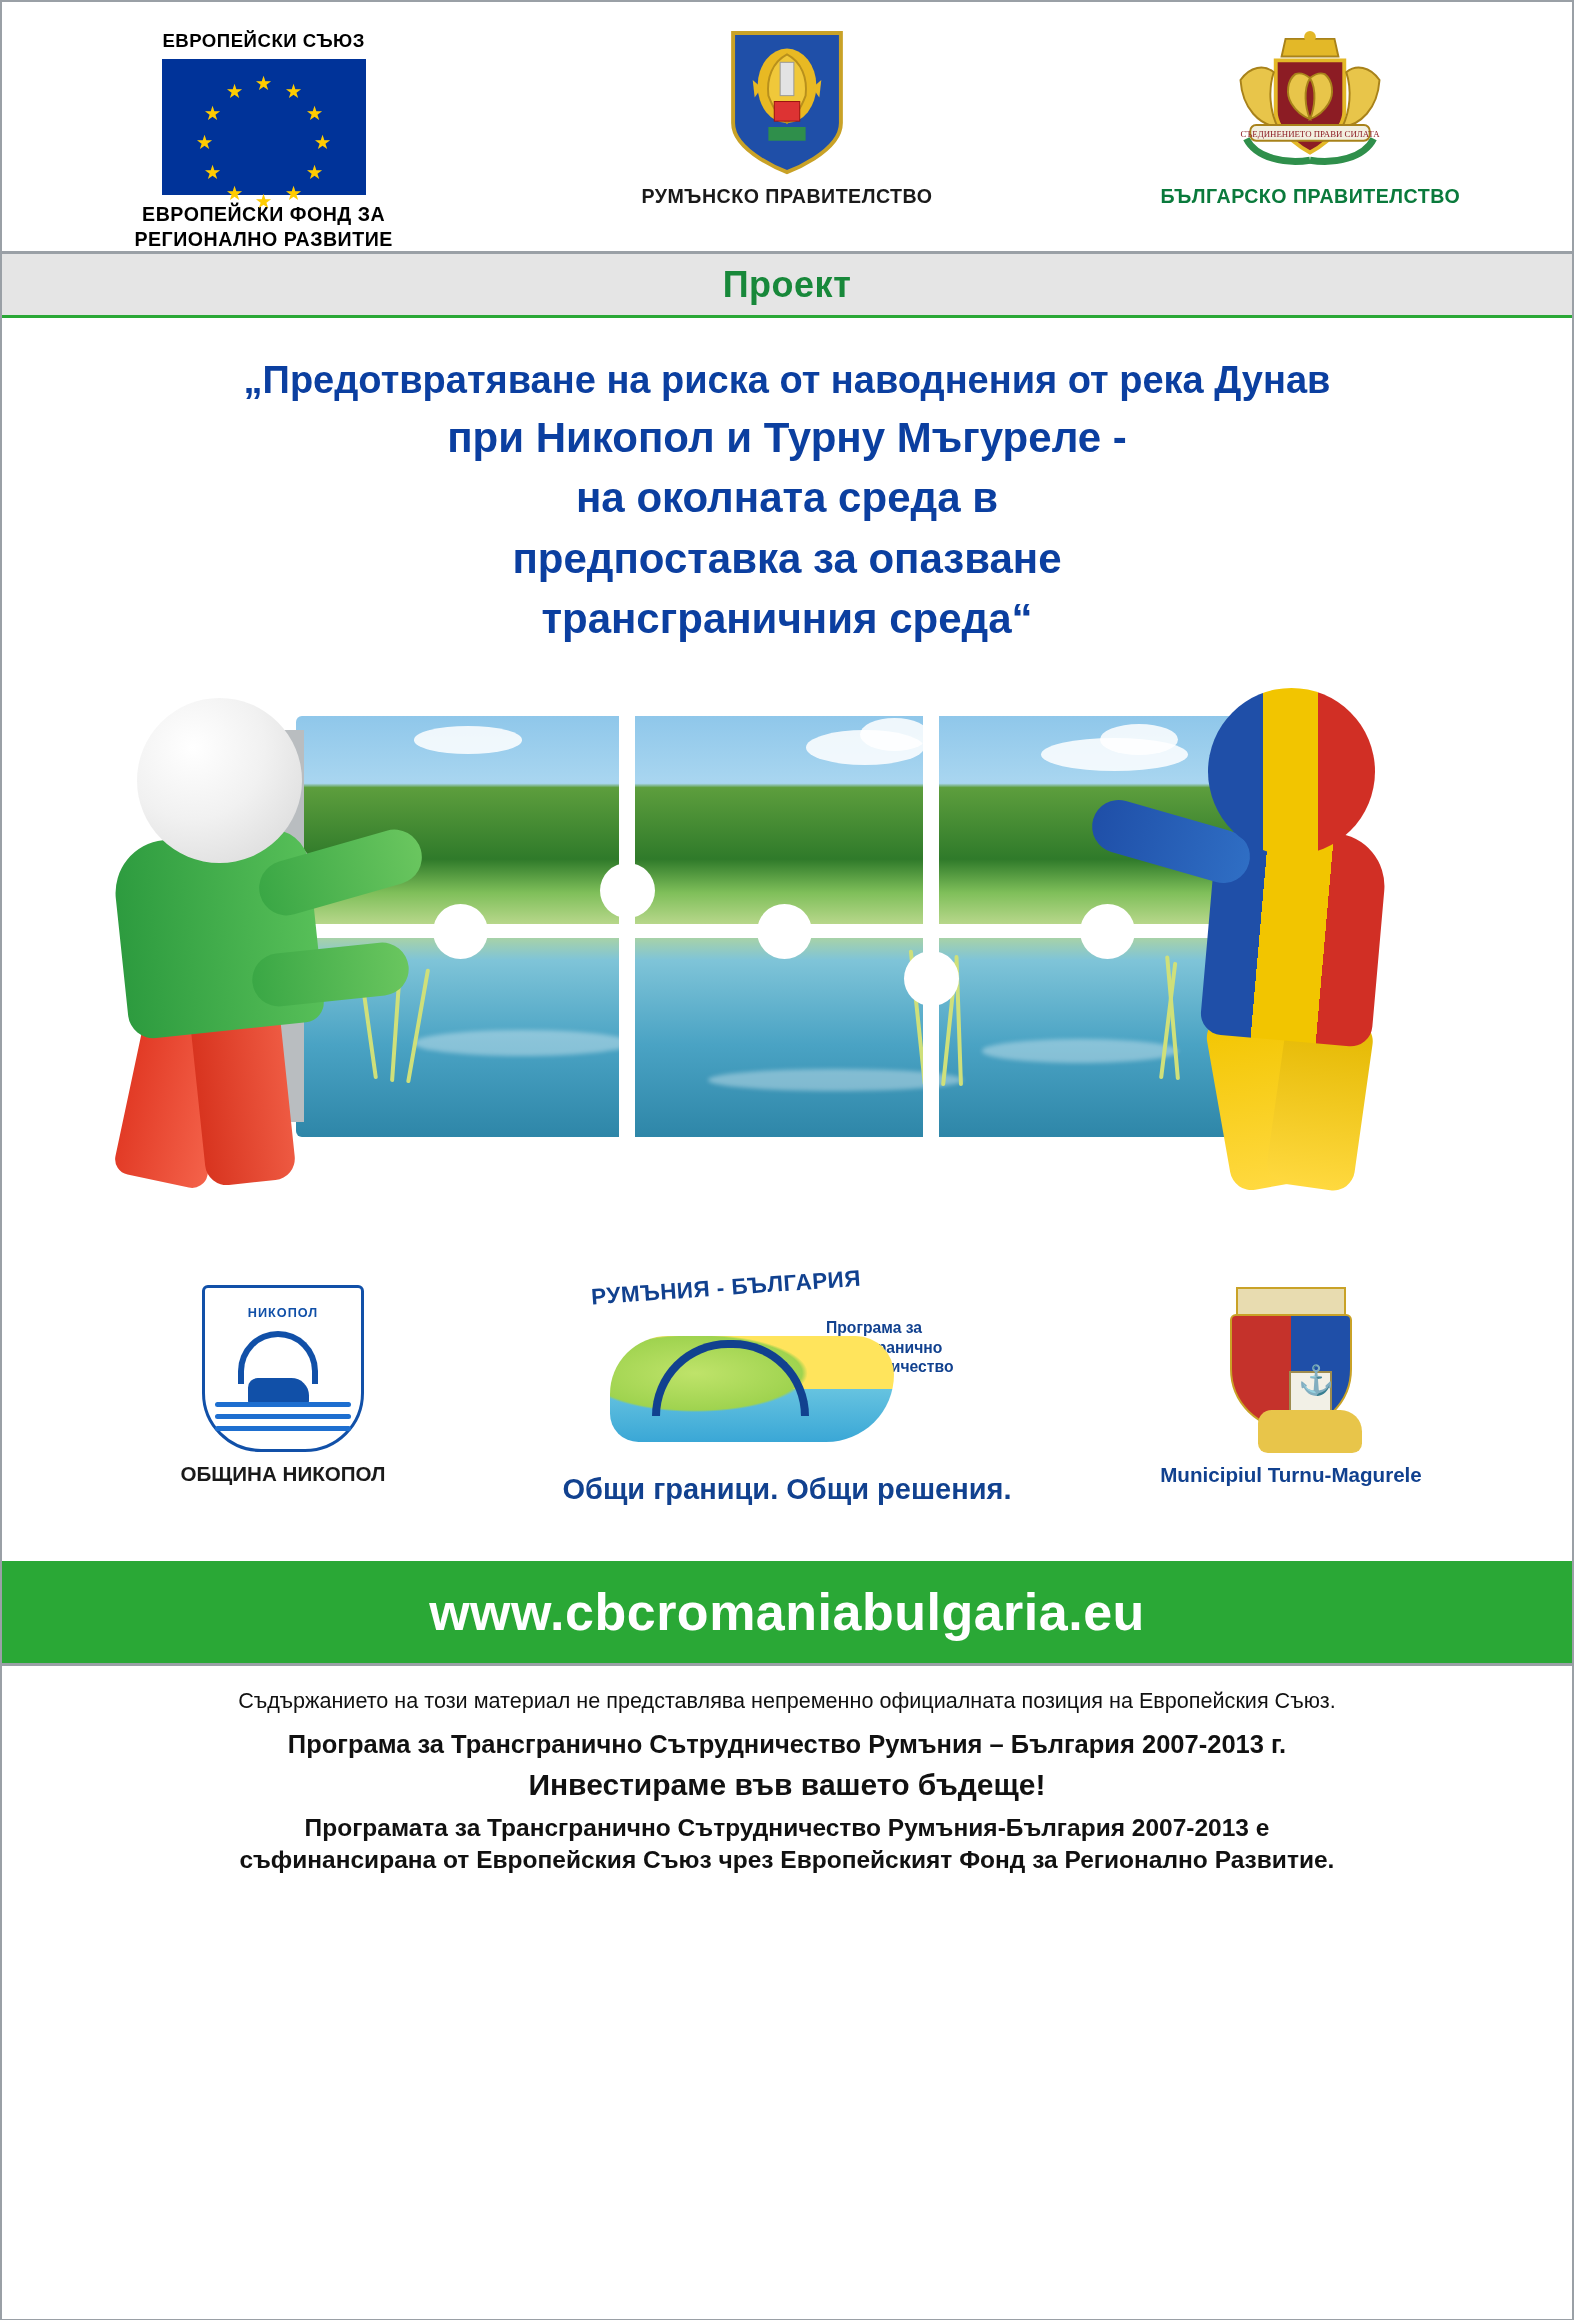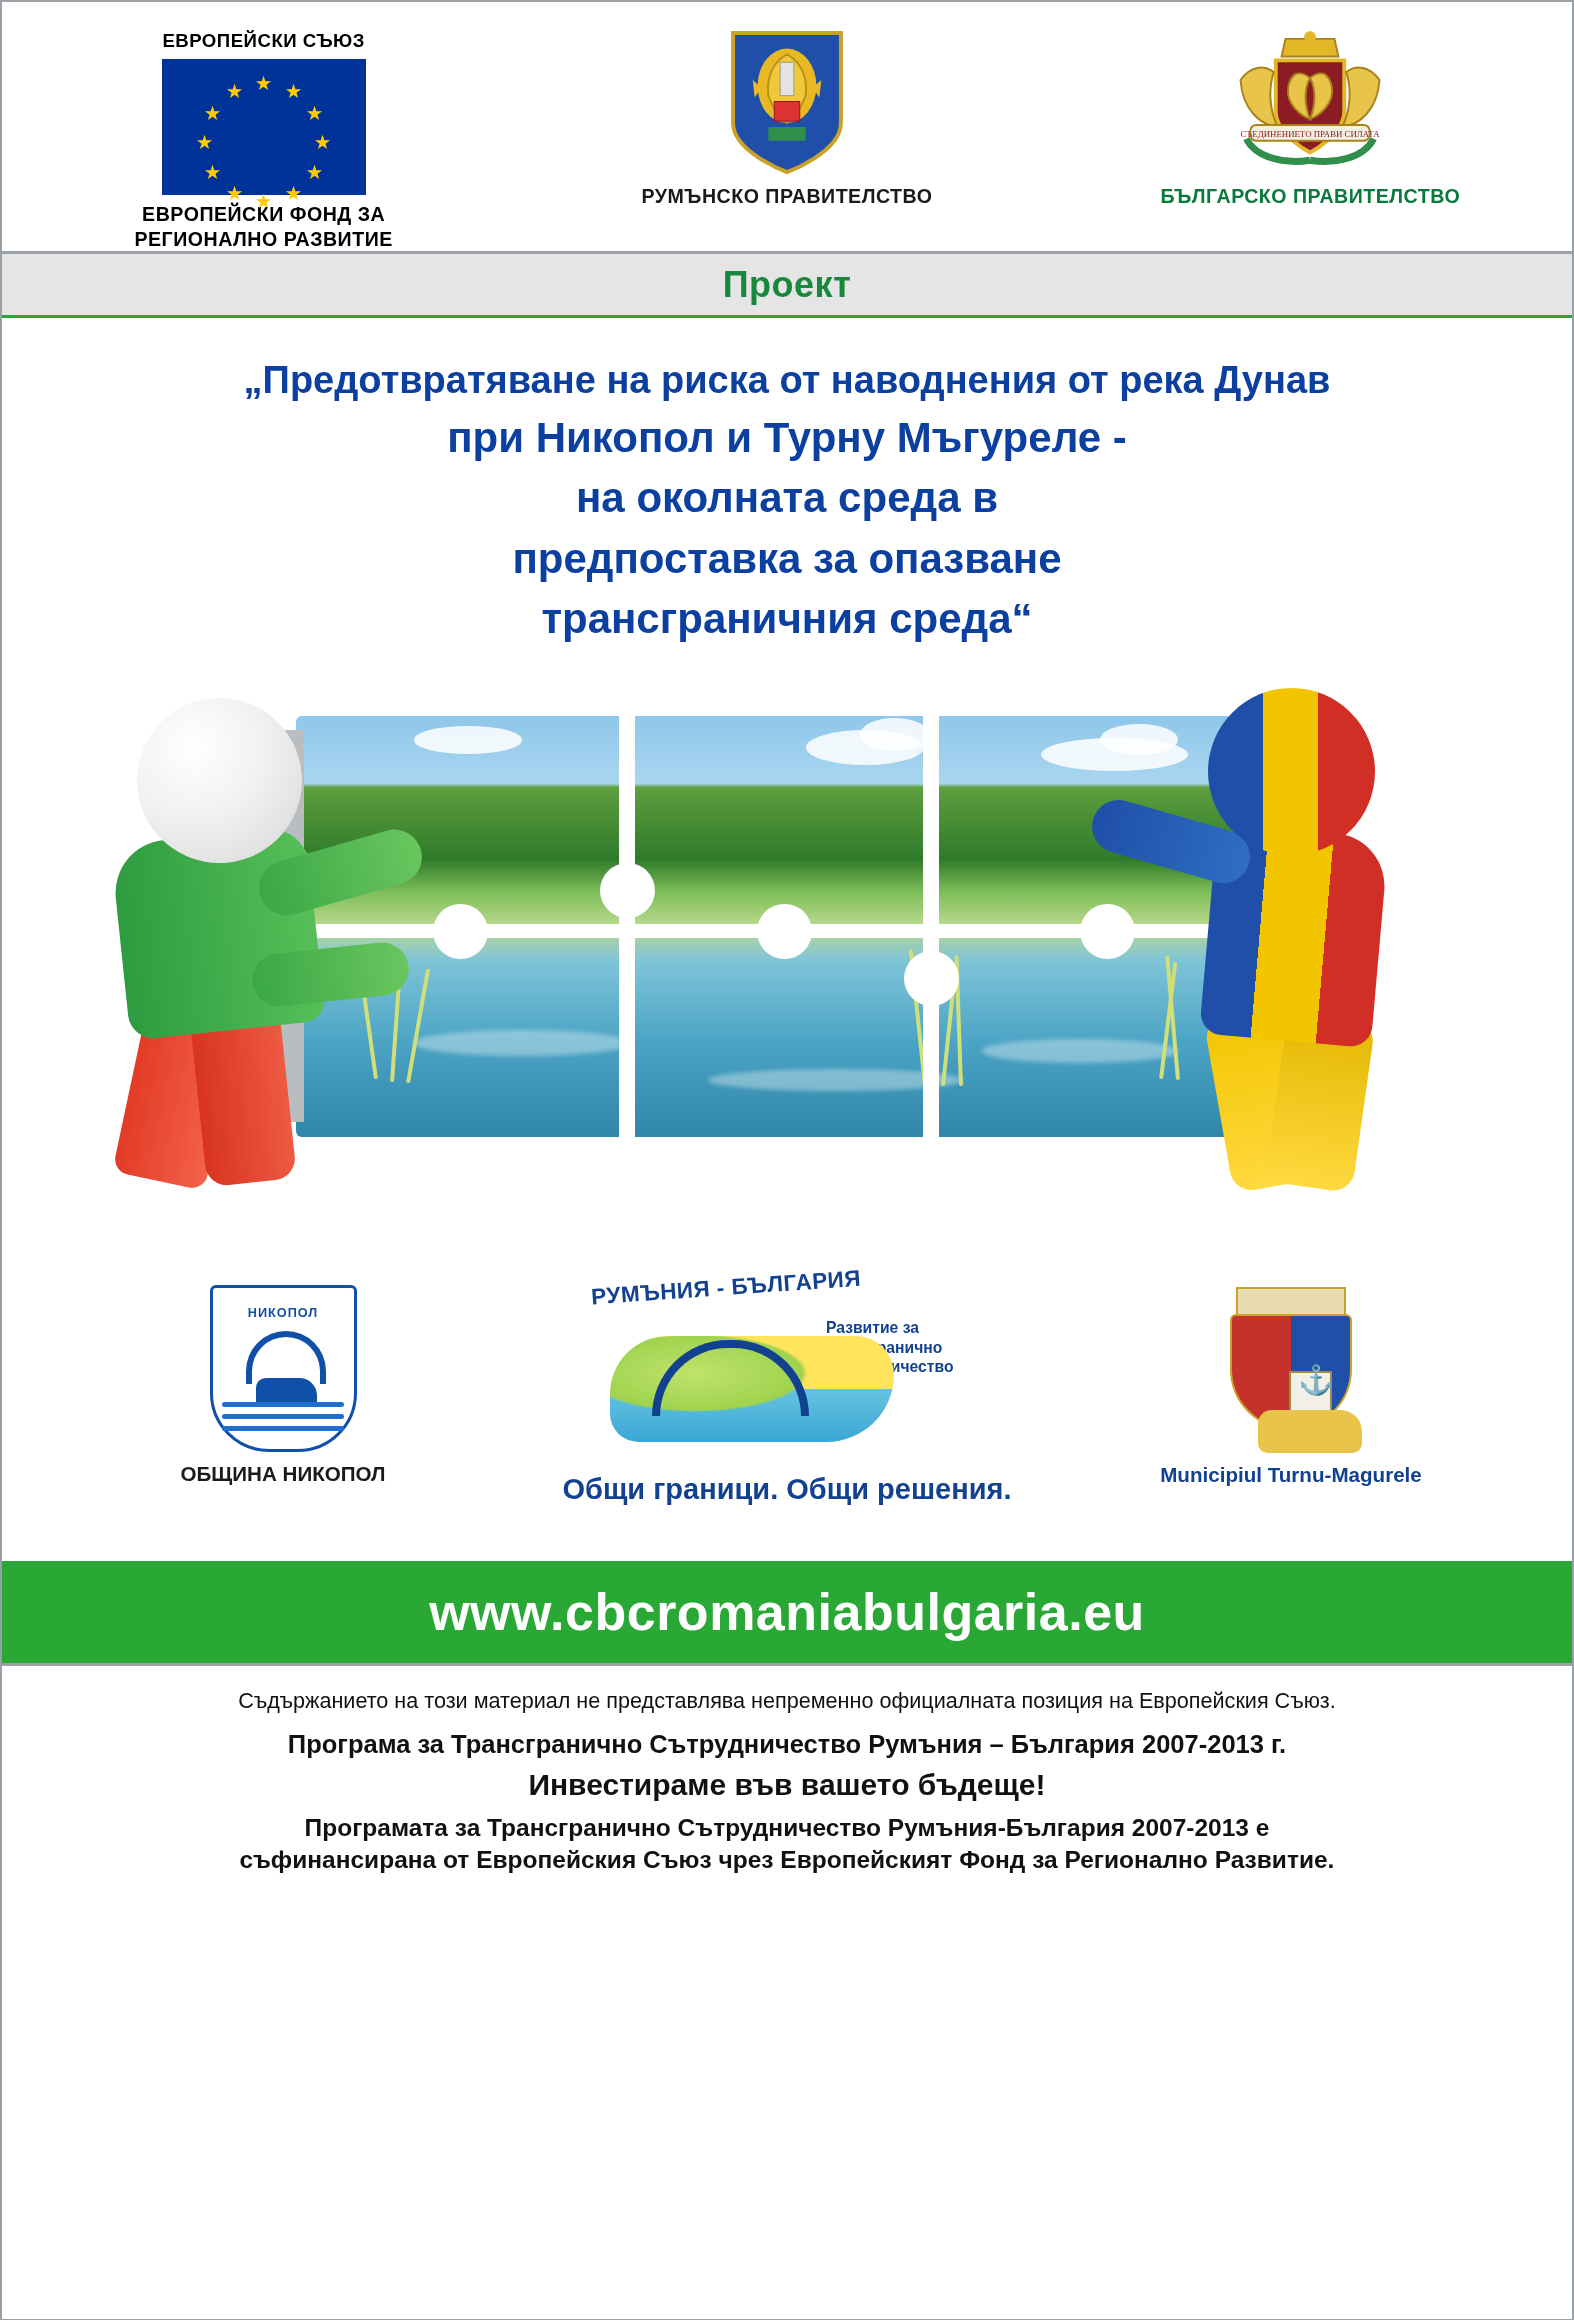--- a/index.html
+++ b/index.html
@@ -281,21 +281,21 @@
     font-weight: bold;
     margin-top: 9.8px;
     color: #1a1a1a;
   }
   .partner-caption.turnu {
     color: #11418f;
     font-weight: bold;
     font-size: 20.6px;
   }
   .nikopol-emblem {
-    width: 147px; height: 167px;
+    width: 162px; height: 167px;
     margin: 9.8px auto 0 auto;
     position: relative;
     border: 3.9px solid #1150a8;
     border-radius: 5.9px 5.9px 59px 59px;
     box-sizing: border-box;
     background: #ffffff;
   }
   .nik-text {
     position: absolute;
     top: 17.6px; left: 0; right: 0;
@@ -620,21 +620,21 @@
           <div class="nik-wave"></div>
         </div>
       </div>
       <div class="partner-caption">ОБЩИНА НИКОПОЛ</div>
     </div>
 
     <div class="partner">
       <div class="cbc-logo">
         <div class="cbc-top-title">РУМЪНИЯ - БЪЛГАРИЯ</div>
         <div class="cbc-sub">
-          <div>Развитие за</div>
+          <div>Програма за</div>
           <div>трансгранично</div>
           <div>сътрудничество</div>
         </div>
         <div class="cbc-map"></div>
         <div class="cbc-bridge"></div>
       </div>
       <div class="cbc-slogan">Общи граници. Общи решения.</div>
     </div>
 
     <div class="partner">

